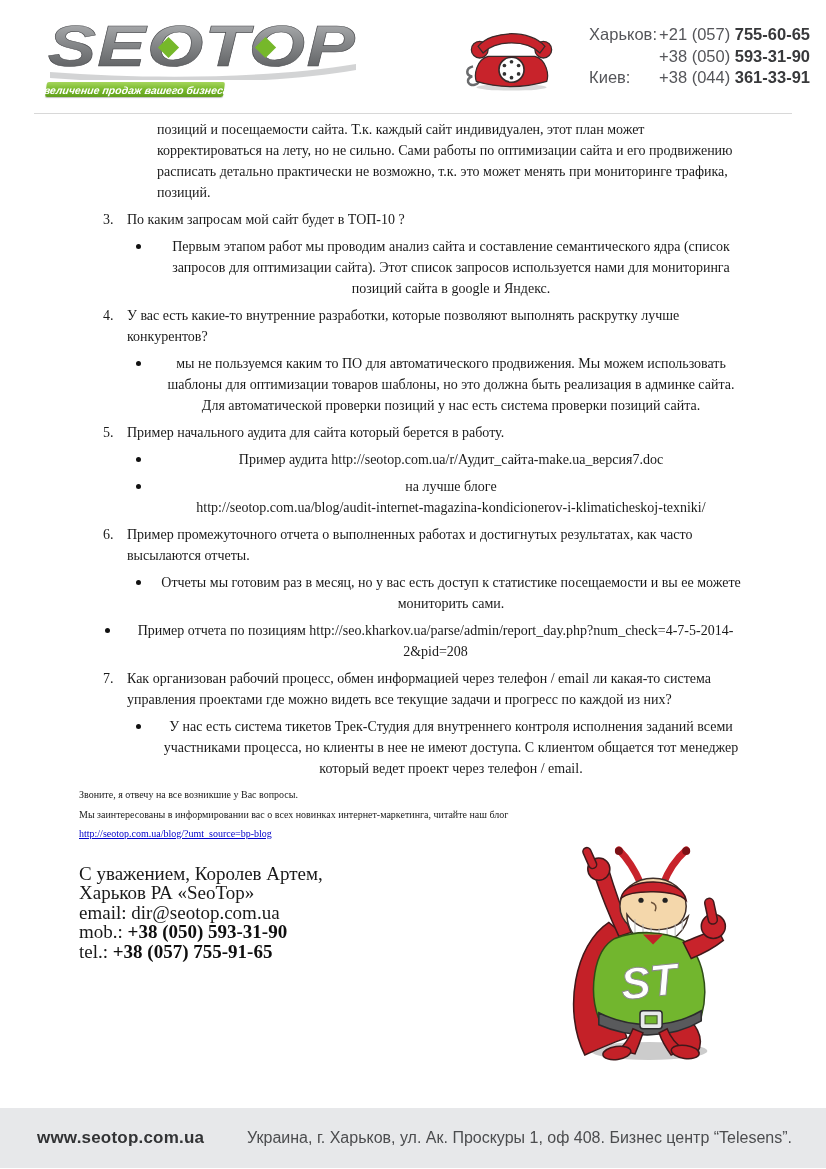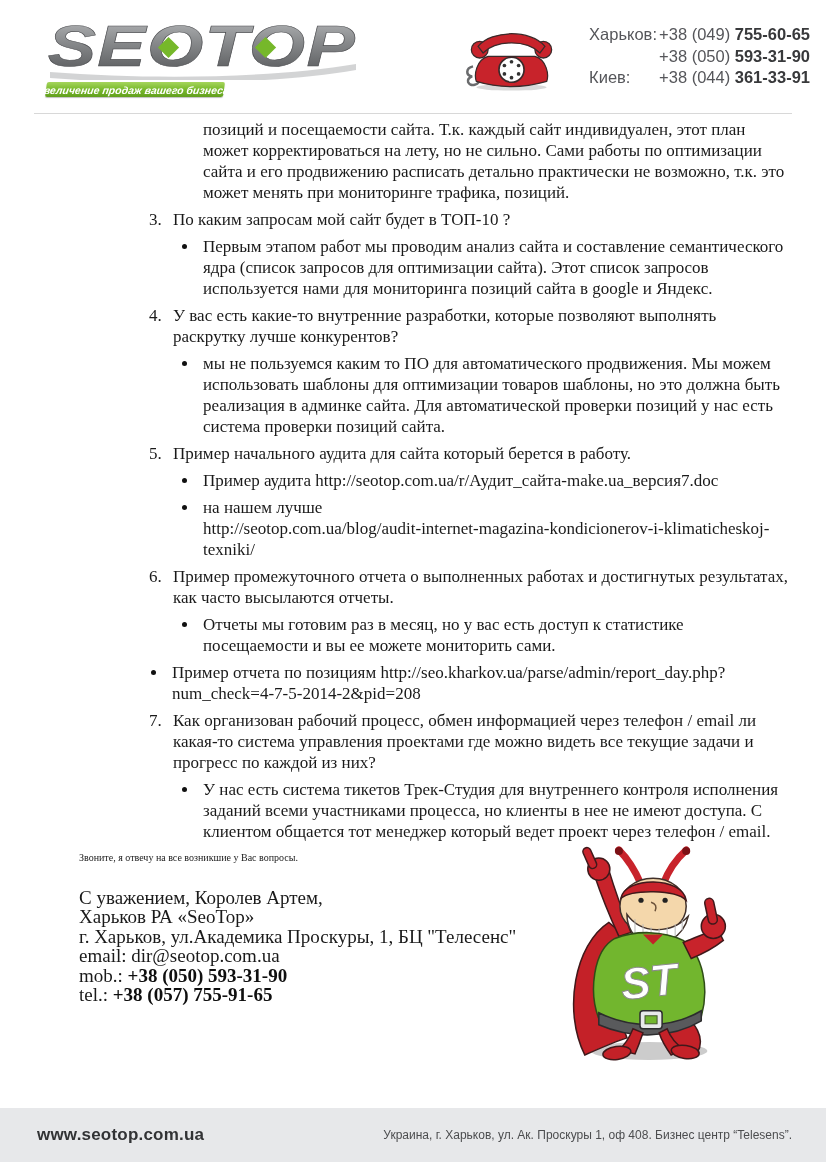--- a/index.html
+++ b/index.html
@@ -24,51 +24,51 @@
   .phone-icon{width:92px;height:68px;margin-right:14px;}
   .phone-grid{
     display:grid;grid-template-columns:66px auto;column-gap:4px;row-gap:0px;
     font-family:"Liberation Sans",sans-serif;font-size:16.5px;line-height:21.5px;margin-left:20px;
   }
   .ph-label{color:#55565a;}
   .ph-num{color:#55565a;white-space:nowrap;}
   .ph-num b{color:#38393b;font-weight:bold;}
   .header-rule{margin:0 34px;border-top:1px solid #d8d8d8;height:0;}
   
-  .main{padding-top:5px;font-size:17px;line-height:21px;padding-left:46px;}
+  .main{padding-top:5px;font-size:14px;line-height:21px;}
   .blk{margin:0 0 6px 0;}
   .cont{margin-left:157px;width:588px;}
   .num-item{display:flex;margin-left:103px;width:642px;}
   .num-item .num{flex:0 0 24px;}
   .num-item .txt{flex:1;max-width:618px;overflow-wrap:anywhere;}
   .bullet{display:flex;margin-left:134px;width:611px;}
   .bullet-outer{display:flex;margin-left:103px;width:642px;}
   .b-dot{flex:0 0 23px;position:relative;}
   .b-dot i{
     position:absolute;left:2px;top:8px;width:5px;height:5px;border-radius:50%;
     background:#111;display:block;
   }
-  .bullet .txt,.bullet-outer .txt{flex:1;overflow-wrap:anywhere;}
+  .bullet .txt,.bullet-outer .txt{flex:1;overflow-wrap:anywhere;text-align:center;}
   
   .closing{margin:4px 0 0 79px;width:487px;font-size:10px;line-height:19.5px;}
   .closing p{margin:0;}
   .closing a{color:#0000c8;text-decoration:underline;overflow-wrap:anywhere;}
   .signature{margin:20px 0 0 79px;width:487px;font-size:19px;line-height:19.5px;}
   .signature div{white-space:nowrap;}
   .signature b{font-weight:bold;color:#0f0f0f;}
   
   .mascot{position:absolute;left:552px;top:842px;width:176px;height:226px;}
   
   .footer{
-    position:absolute;left:0;top:1108px;width:826px;height:54px;
+    position:absolute;left:0;top:1108px;width:826px;height:60px;
     background:#e7e8ea;display:flex;align-items:center;justify-content:space-between;
     font-family:"Liberation Sans",sans-serif;
   }
   .footer-site{margin-left:37px;font-weight:bold;font-size:17px;color:#323335;letter-spacing:.2px;}
-  .footer-address{margin-right:34px;font-size:12px;color:#4c4d4f;}
+  .footer-address{margin-right:34px;font-size:16px;color:#4c4d4f;}
 </style>
 </head>
 <body>
 
 <div class="page">
 
   <div class="header">
     <div class="logo-wrap">
       <svg width="320" height="64" viewBox="0 0 320 64">
         <defs>
@@ -99,21 +99,21 @@
         <circle cx="58" cy="54" r="15" fill="#ffffff" stroke="#3a2a2a" stroke-width="2"></circle>
         <circle cx="58" cy="44.5" r="2.2" fill="#333"></circle>
         <circle cx="66.5" cy="49" r="2.2" fill="#333"></circle>
         <circle cx="66.5" cy="59" r="2.2" fill="#333"></circle>
         <circle cx="58" cy="63.5" r="2.2" fill="#333"></circle>
         <circle cx="49.5" cy="59" r="2.2" fill="#333"></circle>
         <circle cx="49.5" cy="49" r="2.2" fill="#333"></circle>
       </svg>
       <div class="phone-grid">
         <span class="ph-label">Харьков:</span>
-        <span class="ph-num"><span>+38 (049) </span><b>755-60-65</b></span>
+        <span class="ph-num"><span>+21 (057) </span><b>755-60-65</b></span>
         <span class="ph-label"></span>
         <span class="ph-num"><span>+38 (050) </span><b>593-31-90</b></span>
         <span class="ph-label">Киев:</span>
         <span class="ph-num"><span>+38 (044) </span><b>361-33-91</b></span>
       </div>
     </div>
   </div>
   <div class="header-rule"></div>
 
   <div class="main">
@@ -153,21 +153,21 @@
       <span class="b-dot">
           <i></i>
         </span>
       <div class="txt">Пример аудита http://seotop.com.ua/r/Аудит_сайта-make.ua_версия7.doc</div>
     </div>
 
     <div class="blk bullet">
       <span class="b-dot">
           <i></i>
         </span>
-      <div class="txt"><span>на нашем лучше</span><br><span>http://seotop.com.ua/blog/audit-internet-magazina-kondicionerov-i-klimaticheskoj-texniki/</span></div>
+      <div class="txt"><span>на лучше блоге</span><br><span>http://seotop.com.ua/blog/audit-internet-magazina-kondicionerov-i-klimaticheskoj-texniki/</span></div>
     </div>
 
     <div class="blk num-item">
       <span class="num">6.</span>
       <div class="txt">Пример промежуточного отчета о выполненных работах и достигнутых результатах, как часто высылаются отчеты.</div>
     </div>
 
     <div class="blk bullet">
       <span class="b-dot">
           <i></i>
@@ -190,26 +190,26 @@
     <div class="blk bullet">
       <span class="b-dot">
           <i></i>
         </span>
       <div class="txt">У нас есть система тикетов Трек-Студия для внутреннего контроля исполнения заданий всеми участниками процесса, но клиенты в нее не имеют доступа. С клиентом общается тот менеджер который ведет проект через телефон / email.</div>
     </div>
   </div>
 
   <div class="closing">
     <p>Звоните, я отвечу на все возникшие у Вас вопросы.</p>
+    <p><span>Мы заинтересованы в информировании вас о всех новинках интернет-маркетинга,  читайте наш блог </span><a href="#">http://seotop.com.ua/blog/?umt_source=bp-blog</a></p>
   </div>
 
   <div class="signature">
     <div>С уважением, Королев Артем,</div>
     <div>Харьков  РА «SeoTop»</div>
-    <div>г. Харьков, ул.Академика Проскуры, 1, БЦ "Телесенс"</div>
     <div>email: dir@seotop.com.ua</div>
     <div><span>mob.: </span><b>+38 (050) 593-31-90</b></div>
     <div><span>tel.: </span><b>+38 (057) 755-91-65</b></div>
   </div>
 
   <div class="mascot">
     <svg width="176" height="226" viewBox="0 0 170 225">
       <ellipse cx="94" cy="208" rx="58" ry="9" fill="#cccccc"></ellipse>
 
       <path d="M54,80 C20,102 8,168 30,212 C46,205 62,198 72,195 C58,160 56,118 68,92 Z" fill="#c42128" stroke="#40191b" stroke-width="1.5"></path>

